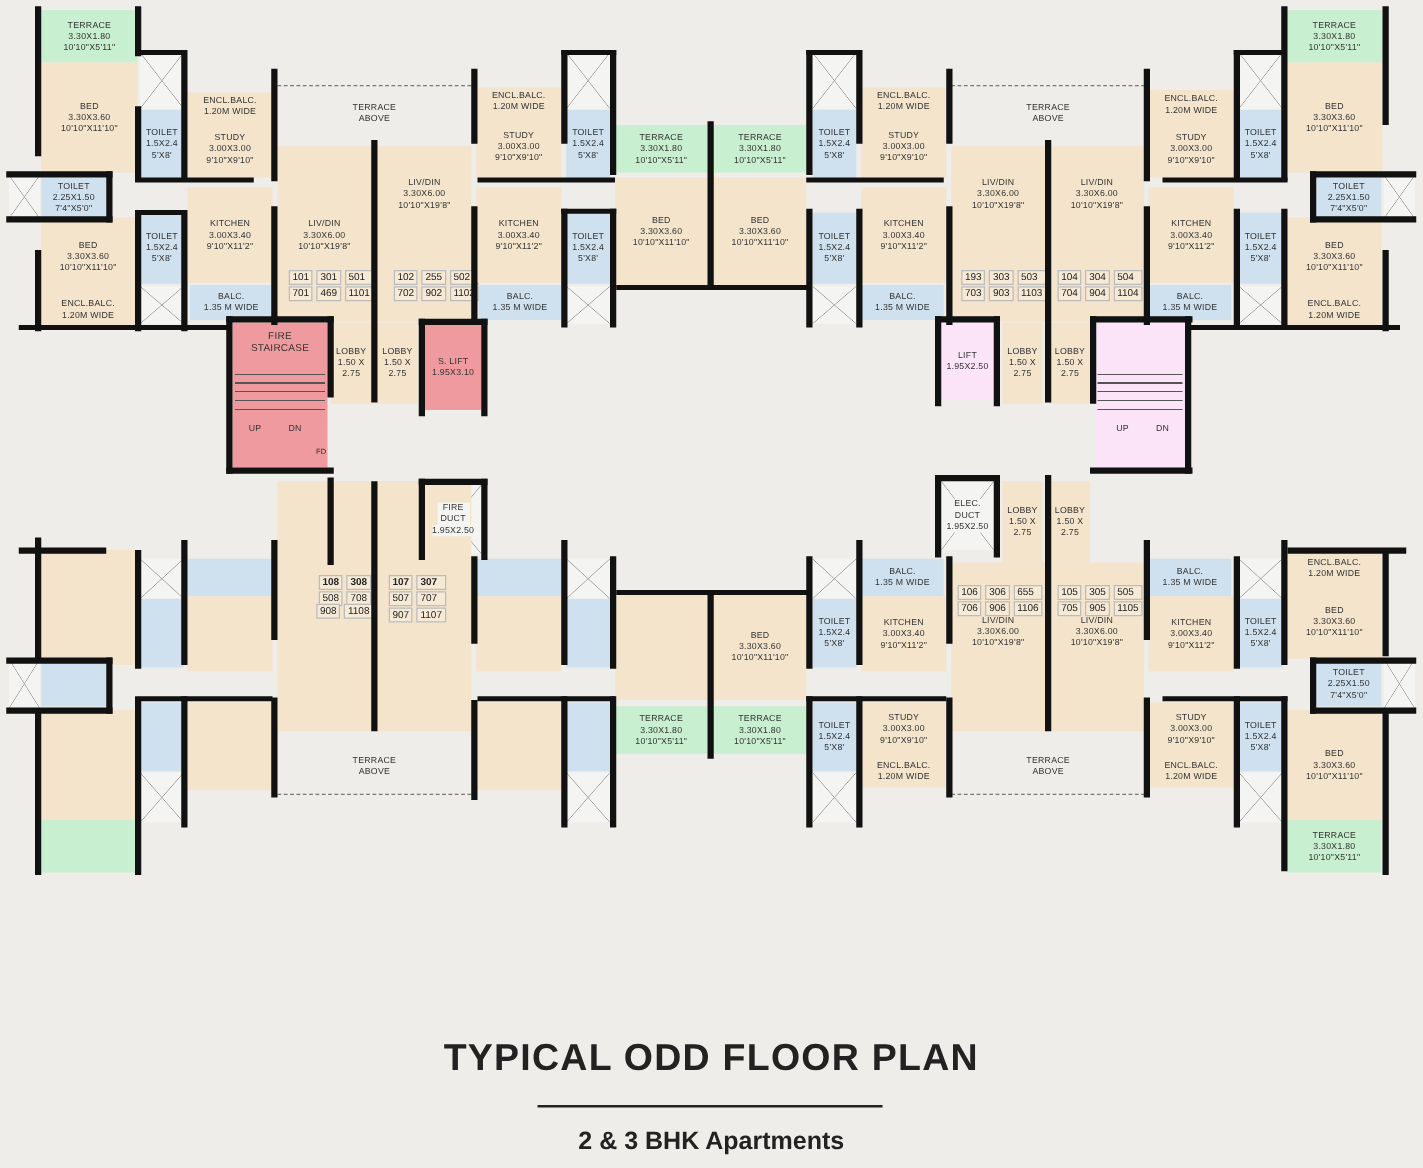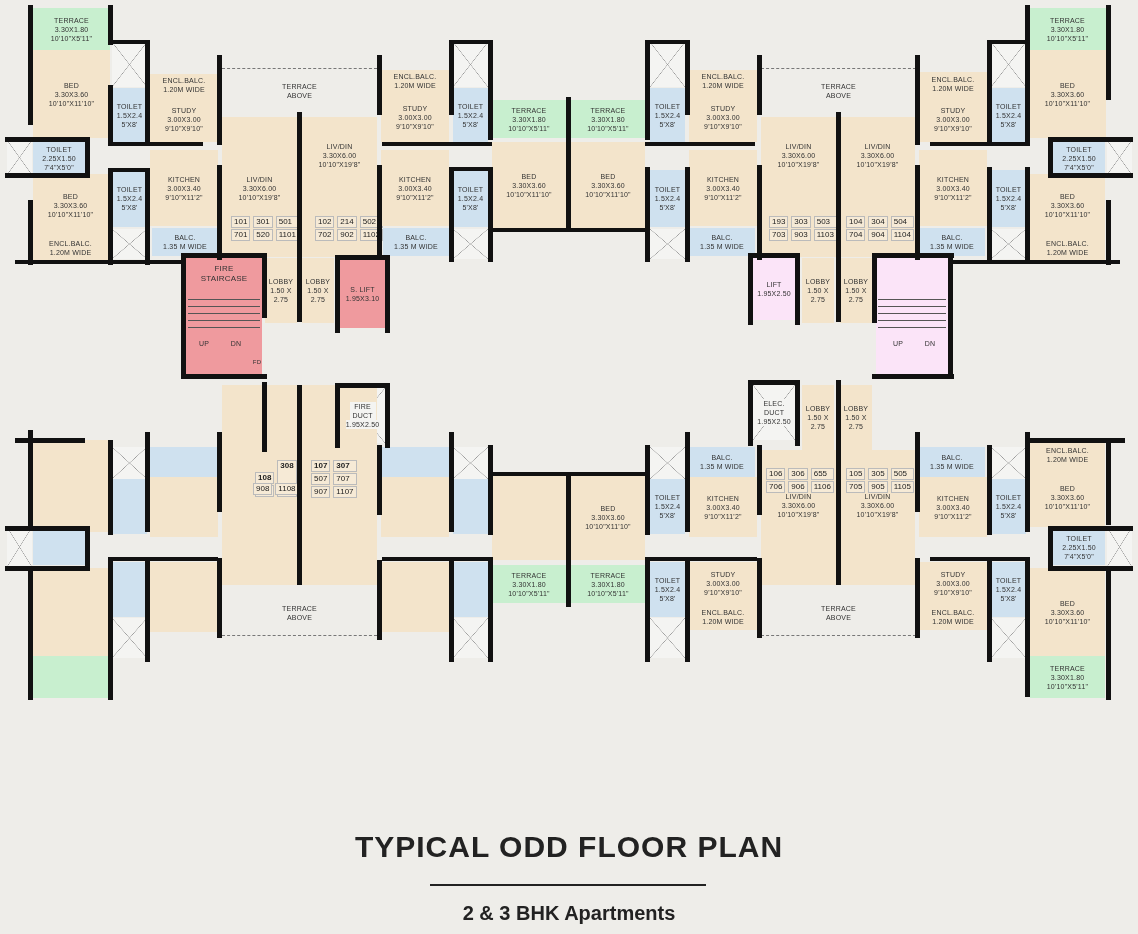--- a/index.html
+++ b/index.html
@@ -91,36 +91,36 @@
   <div class="room beige" style="left:222px;top:117px;width:75px;height:140px;justify-content:flex-start;padding-top:58px;">
     <span class="nm">LIV/DIN</span>
     <span>3.30X6.00</span>
     <span>10'10"X19'8"</span>
   </div>
   <div class="unitnos" style="left:231px;top:216px;">
     <span>101</span>
     <span>301</span>
     <span>501</span>
     <span>701</span>
-    <span>520</span>
+    <span>469</span>
     <span>1101</span>
   </div>
   <div class="room" style="left:222px;top:68px;width:155px;height:45px;">
     <span style="width:60px">TERRACE ABOVE</span>
   </div>
   <div class="dash" style="left:222px;top:68px;width:155px;"></div>
 
   <div class="room beige" style="left:302px;top:117px;width:75px;height:140px;justify-content:flex-start;padding-top:25px;">
     <span class="nm">LIV/DIN</span>
     <span>3.30X6.00</span>
     <span>10'10"X19'8"</span>
   </div>
   <div class="unitnos" style="left:315px;top:216px;">
     <span>102</span>
-    <span>214</span>
+    <span>255</span>
     <span>502</span>
     <span>702</span>
     <span>902</span>
     <span>1102</span>
   </div>
   <div class="room beige" style="left:381px;top:70px;width:68px;height:22px;">
     <span class="nm">ENCL.BALC.</span>
     <span>1.20M WIDE</span>
   </div>
   <div class="room beige" style="left:381px;top:92px;width:68px;height:50px;">
@@ -363,21 +363,21 @@
   <div class="room beige" style="left:150px;top:477px;width:68px;height:60px;"></div>
   <div class="room duct" style="left:7px;top:527px;width:25px;height:40px;"></div>
   <div class="room blue" style="left:33px;top:530px;width:52px;height:35px;"></div>
   <div class="room beige" style="left:33px;top:568px;width:75px;height:88px;"></div>
   <div class="room green" style="left:33px;top:656px;width:75px;height:42px;"></div>
   <div class="room blue" style="left:112px;top:562px;width:35px;height:55px;"></div>
   <div class="room duct" style="left:112px;top:618px;width:35px;height:40px;"></div>
   <div class="room beige" style="left:150px;top:562px;width:68px;height:70px;"></div>
   <div class="room beige" style="left:222px;top:385px;width:75px;height:200px;"></div>
   <div class="unitnos" style="left:255px;top:460px;background:transparent;">
-    <span style="font-weight:bold;margin-top:12px;">108</span>
+    <span style="font-weight:bold;">108</span>
     <span style="font-weight:bold;">308</span>
     <span style="border:none;background:none"></span>
     <span>508</span>
     <span>708</span>
     <span style="border:none;background:none"></span>
   </div>
   <div class="unitnos" style="left:253px;top:483px;grid-template-columns:repeat(2,auto);">
     <span>908</span>
     <span>1108</span>
   </div>

